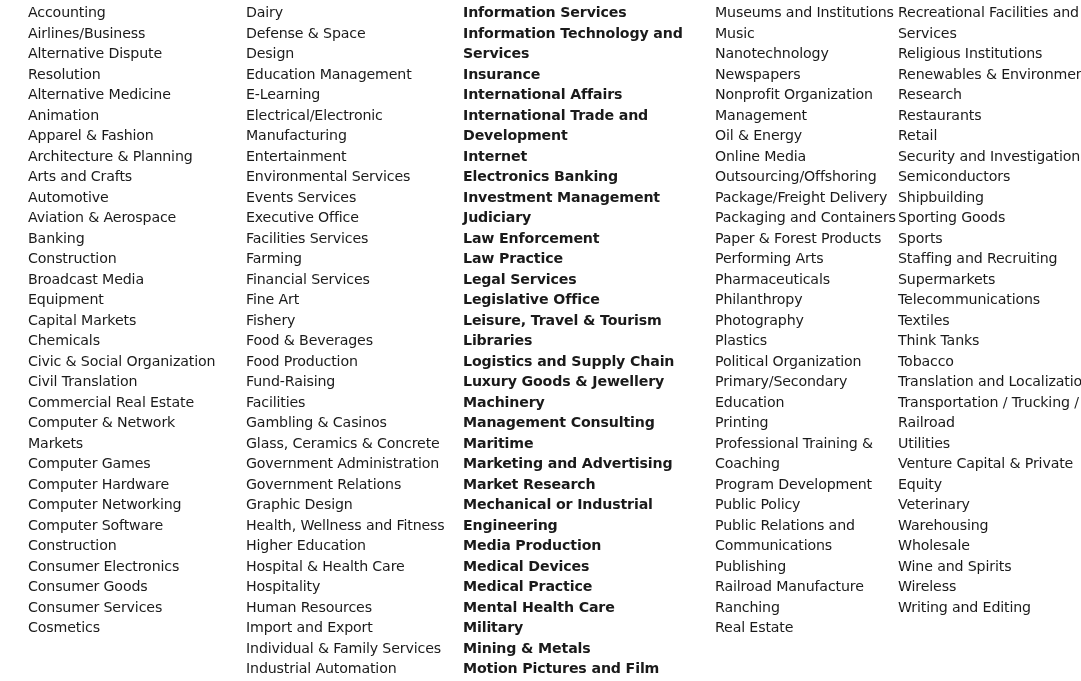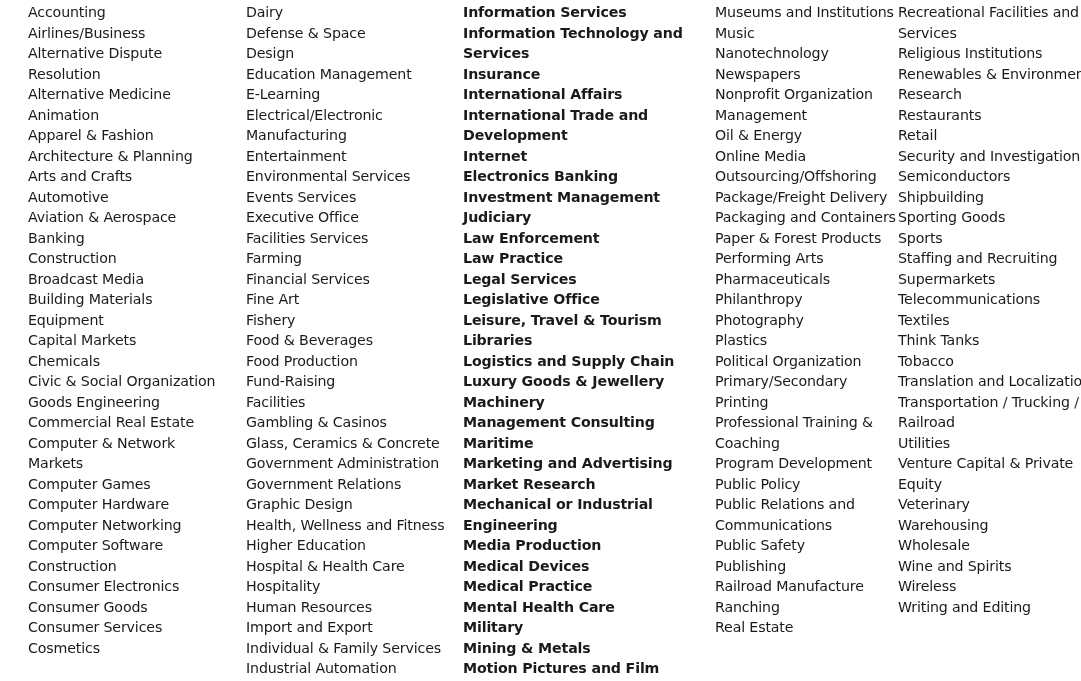--- a/index.html
+++ b/index.html
@@ -81,36 +81,33 @@
       <div class="entry">
         <span class="line">Banking</span>
       </div>
       <div class="entry">
         <span class="line">Construction</span>
       </div>
       <div class="entry">
         <span class="line">Broadcast Media</span>
       </div>
       <div class="entry">
-        <span class="line">Building Materials</span>
-      </div>
-      <div class="entry">
         <span class="line">Equipment</span>
       </div>
       <div class="entry">
         <span class="line">Capital Markets</span>
       </div>
       <div class="entry">
         <span class="line">Chemicals</span>
       </div>
       <div class="entry">
         <span class="line">Civic &amp; Social Organization</span>
       </div>
       <div class="entry">
-        <span class="line">Goods Engineering</span>
+        <span class="line">Civil Translation</span>
       </div>
       <div class="entry">
         <span class="line">Commercial Real Estate</span>
       </div>
       <div class="entry">
         <span class="line">Computer &amp; Network</span>
         <span class="line">Markets</span>
       </div>
       <div class="entry">
         <span class="line">Computer Games</span>
@@ -382,40 +379,38 @@
         <span class="line">Photography</span>
       </div>
       <div class="entry">
         <span class="line">Plastics</span>
       </div>
       <div class="entry">
         <span class="line">Political Organization</span>
       </div>
       <div class="entry">
         <span class="line">Primary/Secondary</span>
+        <span class="line">Education</span>
       </div>
       <div class="entry">
         <span class="line">Printing</span>
       </div>
       <div class="entry">
         <span class="line">Professional Training &amp;</span>
         <span class="line">Coaching</span>
       </div>
       <div class="entry">
         <span class="line">Program Development</span>
       </div>
       <div class="entry">
         <span class="line">Public Policy</span>
       </div>
       <div class="entry">
         <span class="line">Public Relations and</span>
         <span class="line">Communications</span>
-      </div>
-      <div class="entry">
-        <span class="line">Public Safety</span>
       </div>
       <div class="entry">
         <span class="line">Publishing</span>
       </div>
       <div class="entry">
         <span class="line">Railroad Manufacture</span>
       </div>
       <div class="entry">
         <span class="line">Ranching</span>
       </div>

